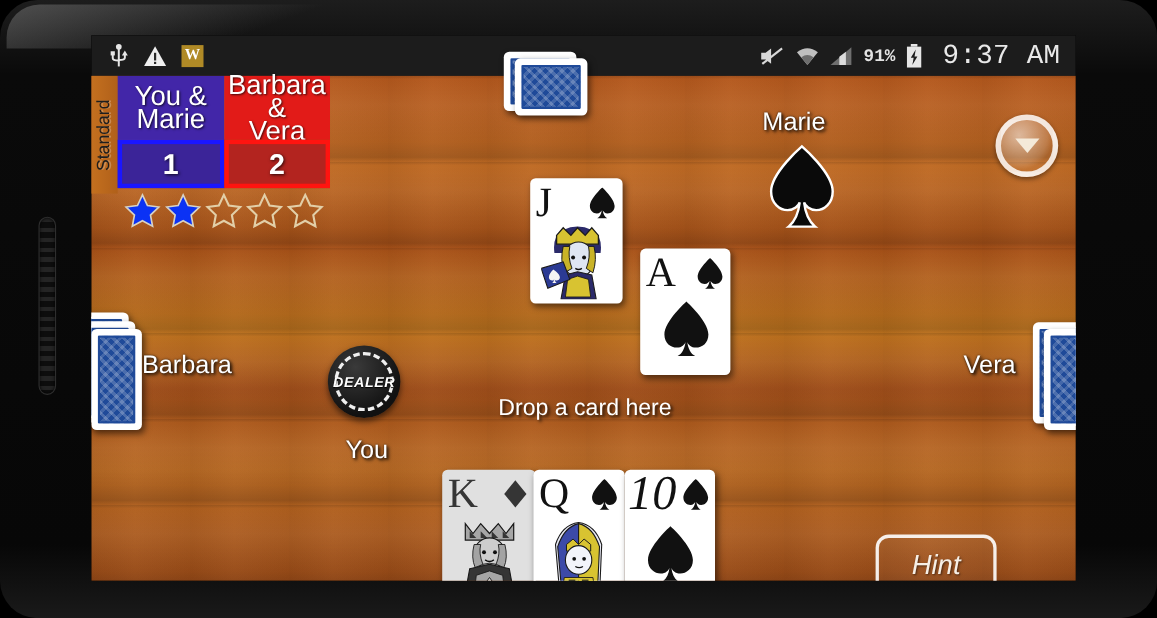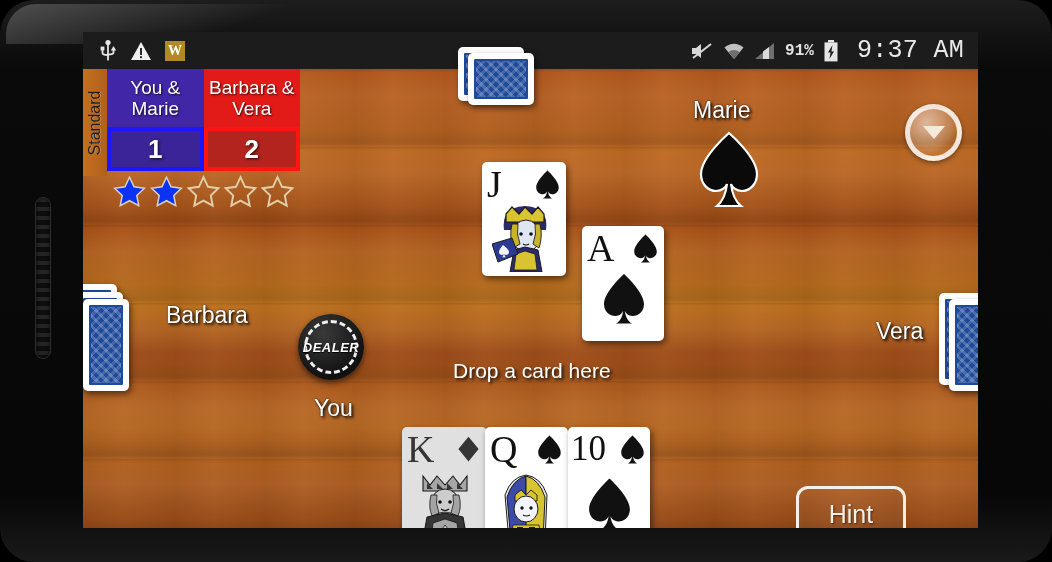--- a/index.html
+++ b/index.html
@@ -82,21 +82,21 @@
   #standard-tab span {
     transform: rotate(-90deg); white-space:nowrap;
     font-size:16px; color:#1e1e1e; font-weight:500;
     text-shadow: 0 1px 0 rgba(255,255,255,.25);
   }
   #score-grid { width:193px; }
   .score-row { display:flex; }
   .team-name {
     width:96.5px; height:58px;
     display:flex; align-items:center; justify-content:center; text-align:center;
-    color:#fff; font-size:19px; line-height:21px; font-weight:500;
+    color:#fff; font-size:25px; line-height:21px; font-weight:500;
     text-shadow: 1px 1px 2px rgba(0,0,0,.75);
   }
   .team-a { background:#4226a8; }
   .team-b { background:#e21b18; }
   .score-cell {
     width:96.5px; height:44px; display:flex; align-items:center; justify-content:center;
     color:#fff; font-size:26px; font-weight:bold;
     text-shadow: 1px 1px 3px rgba(0,0,0,.8);
   }
   .score-a { background:#3b2498; border:4px solid #1a16ff; }
@@ -107,21 +107,21 @@
   }
   .star { width:35px; height:33px; }
 
   
   .pname {
     position:absolute; color:#fff; font-size:23px; font-weight:500;
     text-shadow: 2px 2px 3px rgba(0,0,0,.85), 0 0 2px rgba(0,0,0,.8);
     white-space:nowrap;
   }
   #name-marie   { left:610px; top:28px; }
-  #name-barbara { left:46px;  top:233px;margin-left:37px; }
+  #name-barbara { left:46px;  top:249px; }
   #name-vera    { left:793px; top:249px; }
   #name-you     { left:231px; top:326px; }
 
   
   #trump-spade { position:absolute; left:610px; top:60px; }
 
   
   #menu-btn {
     position:absolute; right:16px; top:35px;
     width:57px; height:57px; border-radius:50%;
@@ -195,20 +195,21 @@
   
   #hint-btn {
     position:absolute; left:713px; top:417px;
     width:110px; height:56px;
     border:3px solid rgba(255,255,255,.9);
     border-radius:12px;
     display:flex; align-items:center; justify-content:center;
     color:#f6efe6; font-size:25px;
     background: rgba(255,255,255,.04);
     text-shadow:1px 1px 2px rgba(0,0,0,.55);
+    font-style:italic;
   }
 </style>
 </head>
 <body>
 
 <div id="device">
   <div id="bezel-gloss"></div>
   <div id="speaker-grille"></div>
 
   <div id="screen">
@@ -425,21 +426,21 @@
           <path d="M30 44 Q33.5 46 37 44" stroke="#111" stroke-width="1.1" fill="none"></path>
           <path d="M20 54 L46 54 L48 66 L18 66 Z" fill="#d8c331" stroke="#1b1b1b" stroke-width=".8"></path>
           <rect x="24" y="56" width="6" height="6" fill="#1b1b1b"></rect>
           <rect x="36" y="56" width="6" height="6" fill="#1b1b1b"></rect>
           <path d="M33 58 C33 58 29 62 29 64.5 C29 66.2 30.4 67 31.6 67 C32.4 67 32.9 66.5 33 66 C32.9 67.5 32.4 68.6 31.5 69.2 L35 69.2 C34 68.6 33.6 67.5 33.5 66 C33.6 66.5 34 67 34.9 67 C36.2 67 37.5 66.2 37.5 64.5 C37.5 62 33 58 33 58 Z" fill="#f4f4f4" stroke="#1b1b1b" stroke-width=".6"></path>
         </svg>
       </div>
 
       <div class="card card-face" style="left:485px; top:358px; width:82px; height:118px;">
         <div class="corner" style="left:3px; right:4px;">
-          <span class="rank" style="font-size:35px;">10</span>
+          <span class="rank" style="font-size:44px;font-style:italic;">10</span>
           <svg class="suitTop" viewBox="0 0 24 26">
             <path d="M12 1 C12 1 2 10 2 16 C2 20 5 22 7.6 22 C10 22 11.2 20.5 11.6 19.4 C11.2 22.5 10 24.8 8 25.8 L16 25.8 C14 24.8 12.8 22.5 12.4 19.4 C12.8 20.5 14 22 16.4 22 C19 22 22 20 22 16 C22 10 12 1 12 1 Z" fill="#111"></path>
           </svg>
         </div>
         <svg class="bigpip" style="left:17px; top:47px;" width="49" height="58" viewBox="0 0 24 26">
           <path d="M12 1 C12 1 2 10 2 16 C2 20 5 22 7.6 22 C10 22 11.2 20.5 11.6 19.4 C11.2 22.5 10 24.8 8 25.8 L16 25.8 C14 24.8 12.8 22.5 12.4 19.4 C12.8 20.5 14 22 16.4 22 C19 22 22 20 22 16 C22 10 12 1 12 1 Z" fill="#111"></path>
         </svg>
       </div>
 
       <div id="dealer-chip">

